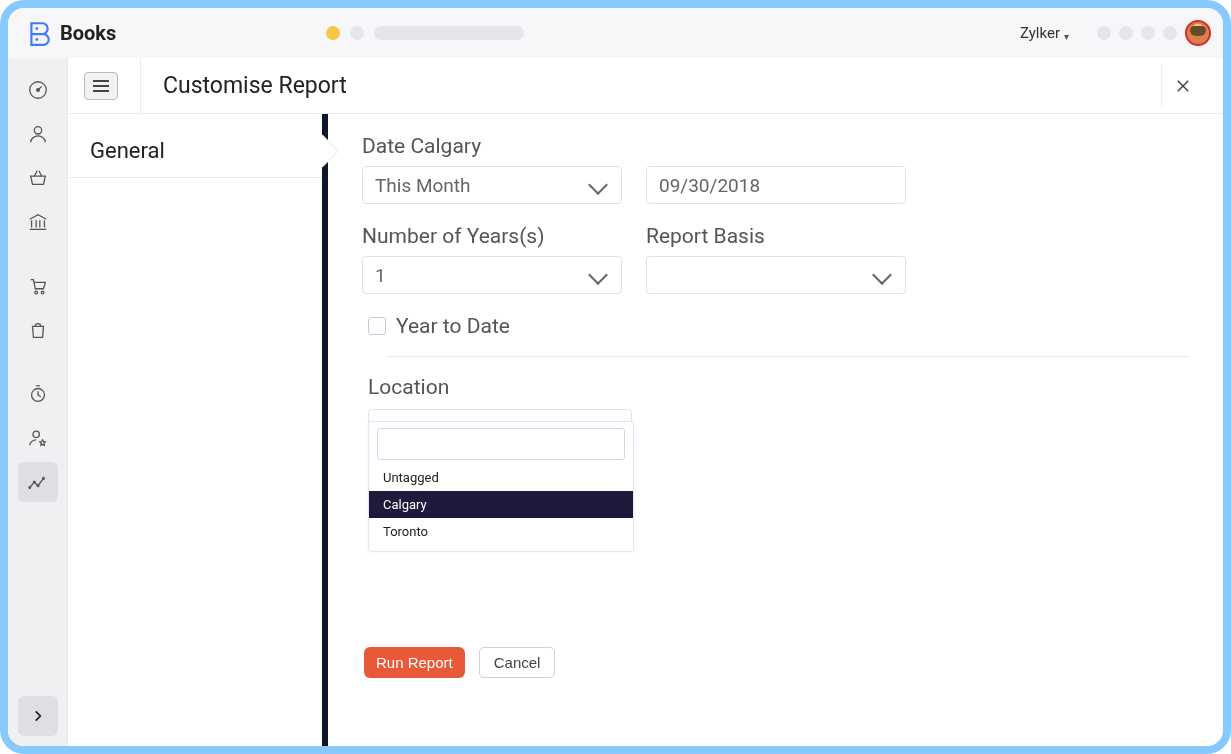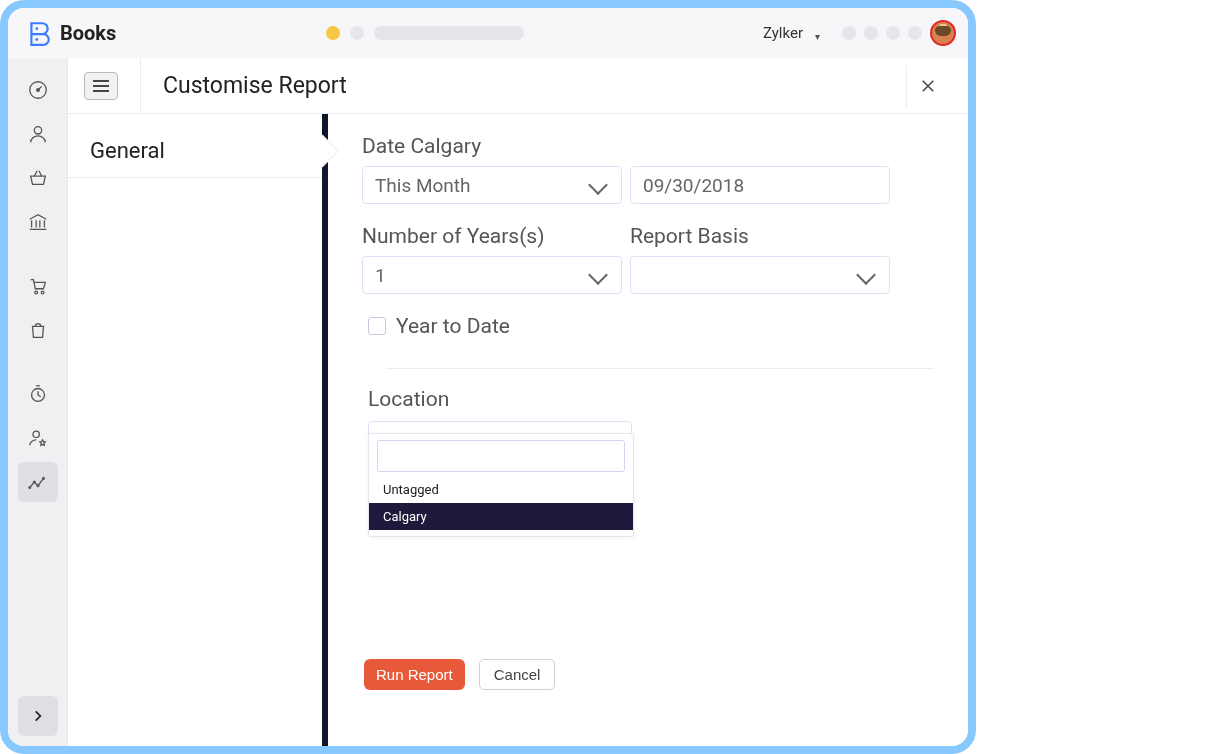--- a/index.html
+++ b/index.html
@@ -2,21 +2,21 @@
 <html><head>
 <meta charset="utf-8">
 <style>
   * { box-sizing: border-box; margin: 0; padding: 0; }
   body {
     font-family: -apple-system, BlinkMacSystemFont, "Segoe UI", Roboto, Arial, sans-serif;
     background: #fff;
     color: #222;
   }
   .wrap {
-    width: 976px; height: 754px;
+    width: 1231px; height: 754px;
     background: #87c9ff;
     border-radius: 24px;
     padding: 8px;
     position: relative;
   }
   .inner {
     background: #fff;
     border-radius: 16px;
     width: 100%; height: 100%;
     overflow: hidden;
@@ -41,21 +41,21 @@
   .top-pills {
     display: flex; align-items: center; gap: 10px; margin-left: 210px;
   }
   .pill-y { width: 14px; height: 14px; border-radius: 50%; background: #f7c744; }
   .pill-g1 { width: 14px; height: 14px; border-radius: 50%; background: #e5e5ea; }
   .pill-bar { width: 150px; height: 14px; border-radius: 8px; background: #e5e5ea; }
   .top-right {
     position: absolute; right: 12px; top: 0; bottom: 0;
     display: flex; align-items: center; gap: 8px;
   }
-  .org-select { font-size: 15px; color: #333; display: flex; align-items: flex-end; gap: 12px; cursor: pointer; margin-right: 14px;}
+  .org-select { font-size: 15px; color: #333; display: flex; align-items: flex-end; gap: 4px; cursor: pointer; margin-right: 20px;}
   .org-select .caret { font-size: 10px; color: #555; }
   .top-dot { width: 14px; height: 14px; border-radius: 50%; background: #e5e5ea; }
   .avatar {
     width: 26px; height: 26px; border-radius: 50%;
     background: radial-gradient(circle at 50% 30%, #f0c090 0 26%, transparent 27%),
                 linear-gradient(#d98050,#d98050);
     border: 2px solid #e02828;
     position: relative;
     overflow: hidden;
   }
@@ -140,39 +140,39 @@
     width: 22px; height:22px; background:#fff;
     border-right:1px solid #eceaf2; border-top:1px solid #eceaf2;
   }
   .form {
     flex:1; padding: 20px 34px; min-width:0; overflow: visible;
   }
   .label {
     font-size: 21px; color: #555; margin-bottom: 8px;
   }
   .row3 {
-    display:grid; grid-template-columns: 260px 260px 260px; gap: 8px;
+    display:grid; grid-template-columns: 260px 260px 260px; gap: 24px;
     align-items:end; margin-bottom: 20px;
   }
   .sel, .inp {
     width: 100%; height: 38px;
     border: 1px solid #e0def3;
     border-radius: 4px;
     background: #fff;
     display:flex; align-items:center;
     padding: 0 12px;
     font-size: 19px; color: #666;
     cursor: pointer;
   }
   .chev {
     width:14px;height:14px; border-right:2px solid #666;border-bottom:2px solid #666;
     transform: rotate(45deg); margin-left: auto; margin-right: 4px;
   }
   .check-row {
-    display:flex; align-items:center; gap: 10px; margin: 14px 0 30px 6px;
+    display:flex; align-items:center; gap: 10px; margin: 14px 0 18px 6px;
     font-size: 21px; color: #555;
   }
   .check {
     width: 18px; height: 18px; border: 1.5px solid #c9c7e0; border-radius: 3px;
     background:#fff;
   }
   .hr {
     border:none; border-top:1px solid #ecebf3; margin: 8px 0 18px 24px;
   }
   .loc-wrap { position: relative; margin-left: 6px; }
@@ -381,20 +381,21 @@
           </div>
           <hr class="hr">
 
           <div class="loc-wrap">
             <div class="loc-label">Location</div>
             <input class="loc-input" type="text" value="" style="">
             <div class="dropdown">
               <input class="dd-search" type="text" style="">
               <div class="dd-item">Untagged</div>
               <div class="dd-item selected">Calgary</div>
+              <div class="dd-item">Toronto</div>
             </div>
           </div>
 
           <div class="btns">
             <button class="btn-primary">Run Report</button>
             <button class="btn-secondary">Cancel</button>
           </div>
 
         </div>
       </div>

